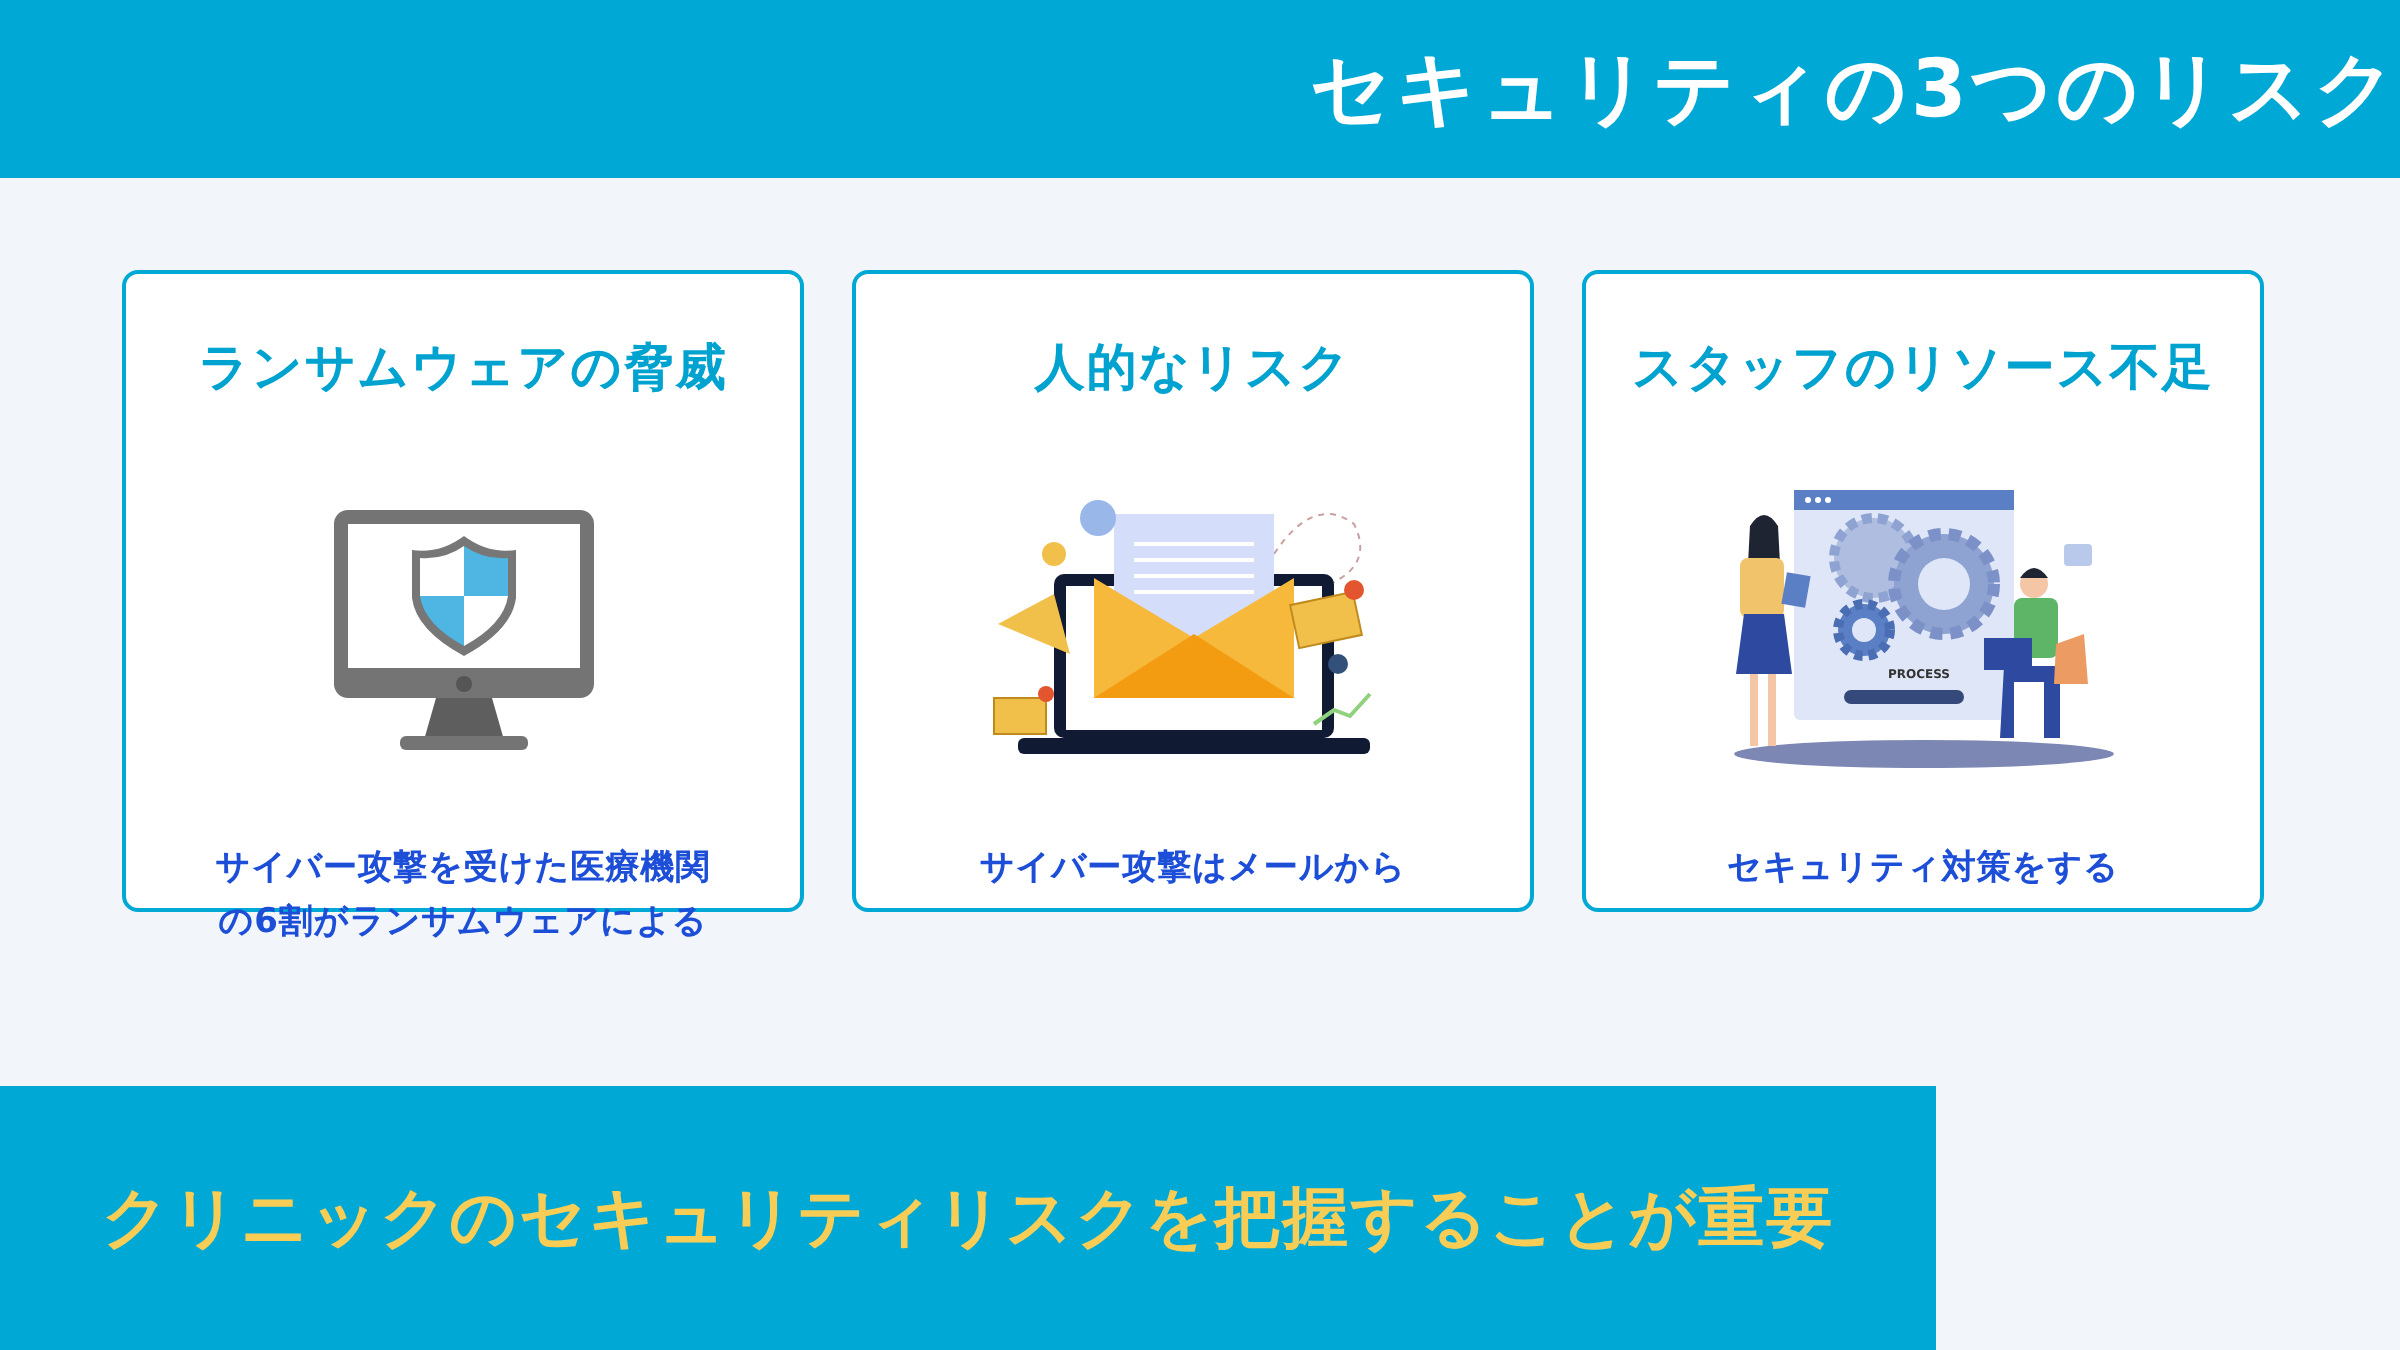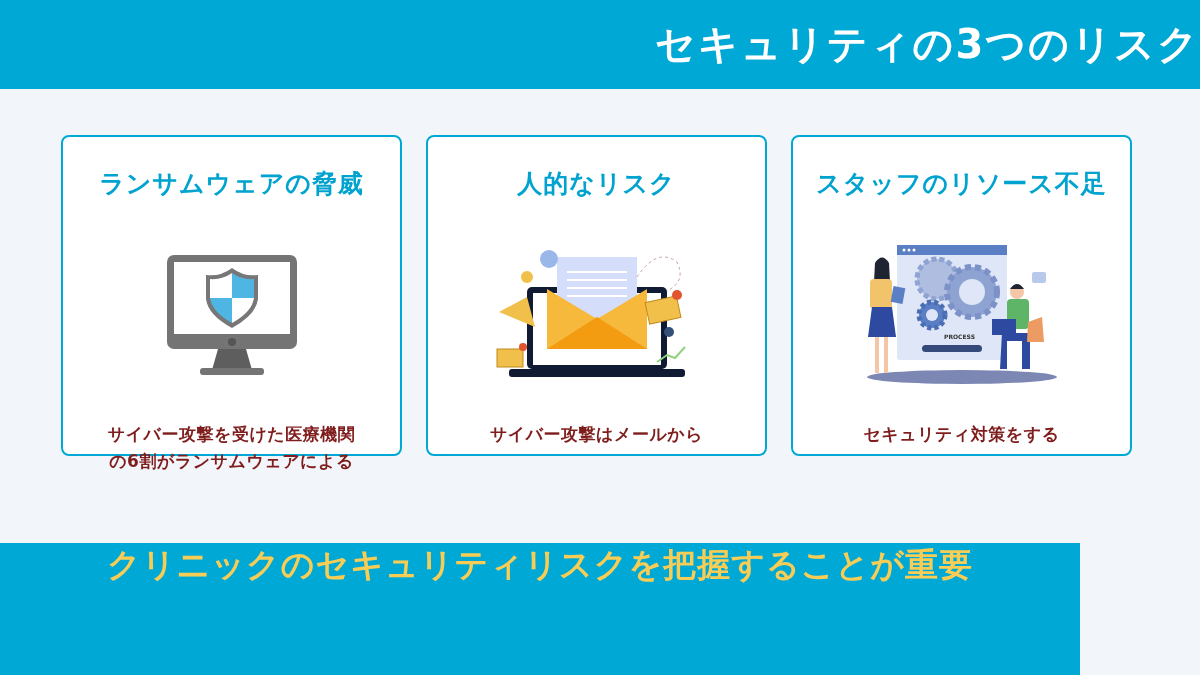--- a/index.html
+++ b/index.html
@@ -3,23 +3,23 @@
 <meta charset="utf-8">
 <style>
   * { box-sizing: border-box; margin: 0; padding: 0; }
   html, body { width: 1200px; height: 675px; overflow: hidden; }
   body { background: #f2f6fa; font-family: "DejaVu Sans", "Liberation Sans", sans-serif; position: relative; }
   .header { position: absolute; left: 0; top: 0; width: 1200px; height: 89px; background: #00a9d5; display: flex; align-items: center; justify-content: flex-end; }
   .header h1 { color: #ffffff; font-size: 40px; font-weight: bold; letter-spacing: 2px; }
   .card { position: absolute; top: 135px; width: 341px; height: 321px; background: #ffffff; border: 2.5px solid #00a9d5; border-radius: 8px; }
   .card .title { position: absolute; top: 30px; left: 0; width: 100%; text-align: center; color: #00a3cf; font-size: 25px; font-weight: bold; letter-spacing: 1px; }
   .card .illus { position: absolute; top: 100px; left: 50%; transform: translateX(-50%); width: 220px; height: 150px; }
-  .card .desc { position: absolute; top: 284px; left: 0; width: 100%; text-align: center; color: #7f1d1d; font-size: 17px; font-weight: bold; line-height: 27px; letter-spacing: 0.5px; }
+  .card .desc { position: absolute; top: 284px; left: 0; width: 100%; text-align: center; color: #1d4ed8; font-size: 17px; font-weight: bold; line-height: 27px; letter-spacing: 0.5px; }
   .card .desc span { display: block; }
-  .footer { position: absolute; left: 0; top: 543px; width: 1080px; height: 132px; background: #00a9d5; display: flex; align-items: flex-start; justify-content: center; }
+  .footer { position: absolute; left: 0; top: 543px; width: 968px; height: 132px; background: #00a9d5; display: flex; align-items: center; justify-content: center; }
   .footer p { color: #f7cd55; font-size: 33px; font-weight: bold; letter-spacing: 1px; }
 </style>
 </head>
 <body>
 
 <div class="header">
   <h1>セキュリティの3つのリスク</h1>
 </div>
 
 <div class="card" style="left:61px;">

